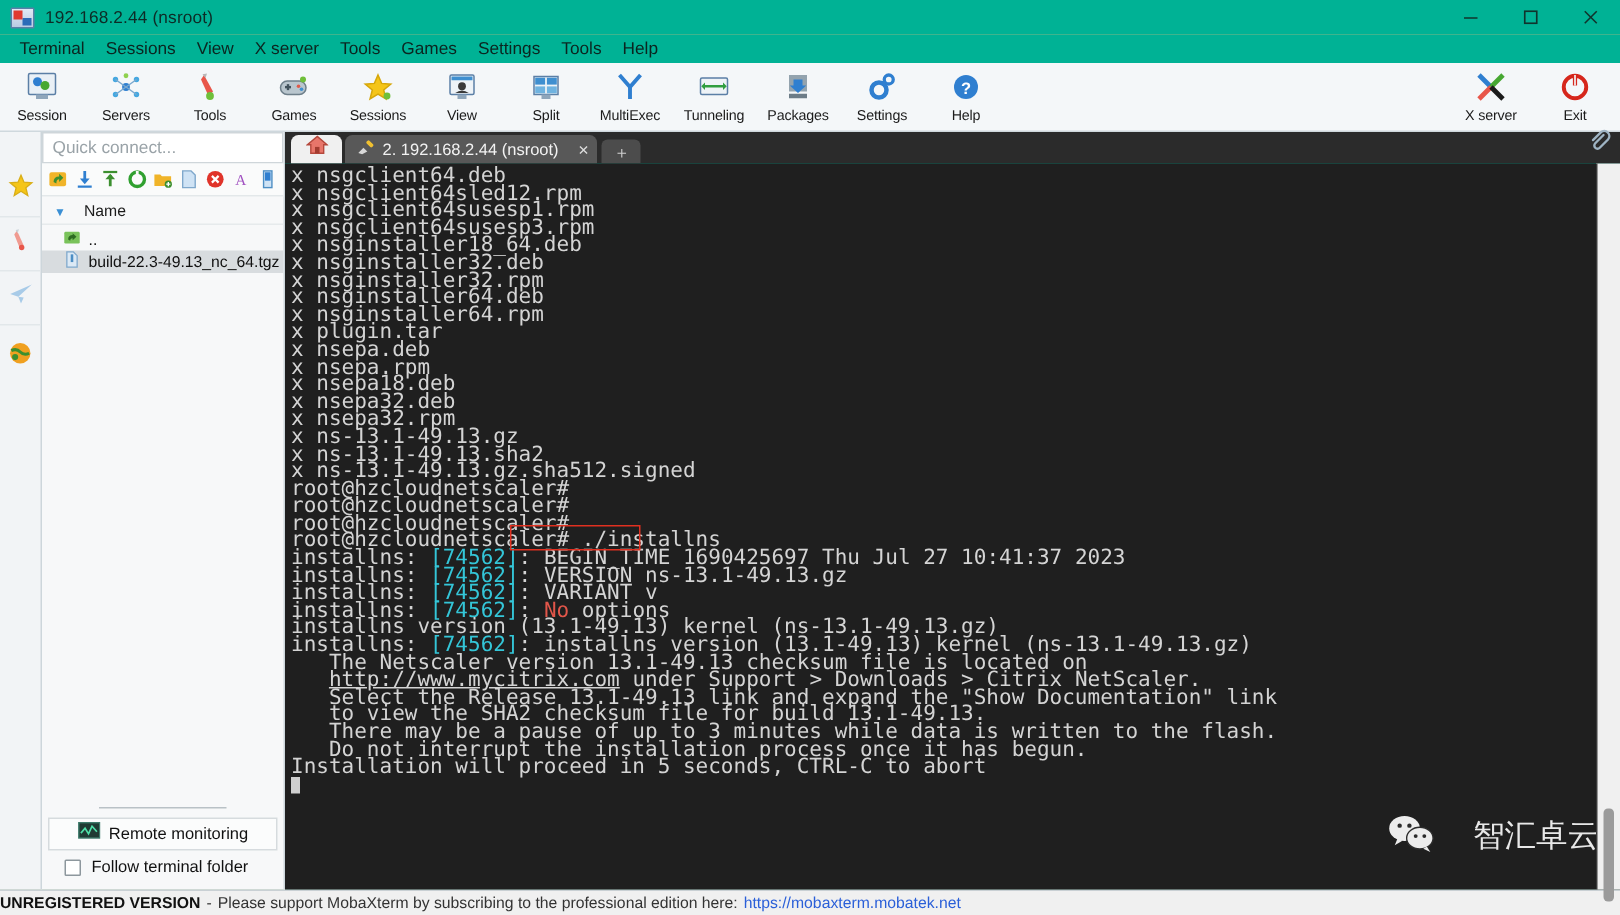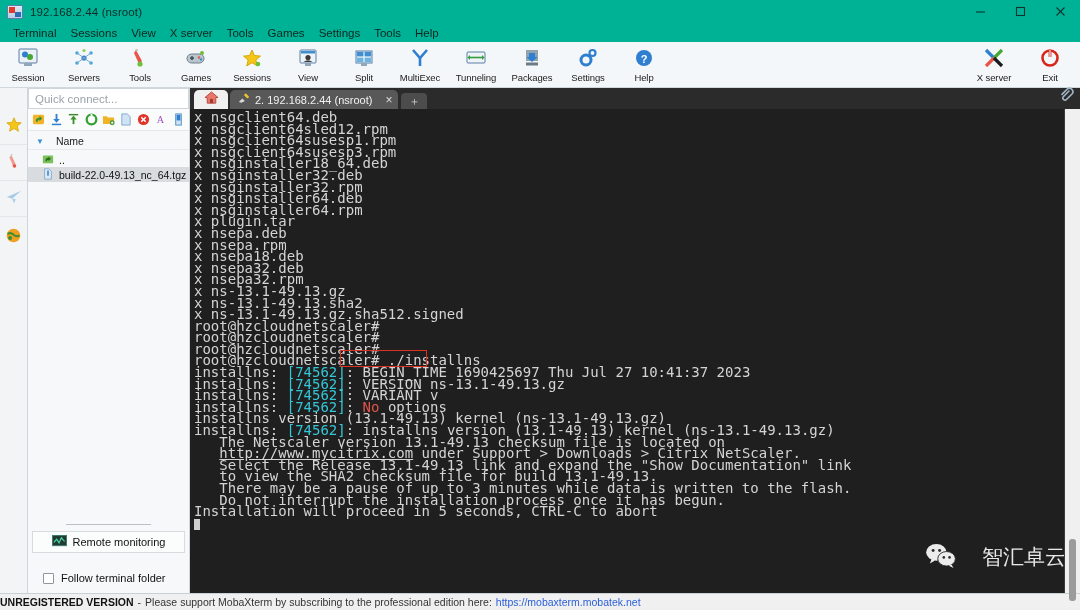--- a/index.html
+++ b/index.html
@@ -156,21 +156,21 @@
   .sb-sep {
     height: 1px; background: #b9c1c6; margin: 4px 34px 6px 34px;
   }
   .remote-mon {
     height: 22px; border: 1px solid #d6dbde; background: #fbfcfc;
     display: flex; align-items: center; justify-content: center; gap: 6px;
     font-size: 11px; color: #111;
   }
   .follow-row {
     height: 22px; display: flex; align-items: center; gap: 7px;
-    padding-left: 11px; font-size: 11px; color: #111; margin-top: 14px;
+    padding-left: 11px; font-size: 11px; color: #111;
   }
   .cbox {
     width: 11px; height: 11px; border: 1px solid #8d979d;
     background: #fff; border-radius: 1px; flex: 0 0 11px;
   }
 
   
   .main {
     flex: 1 1 auto; display: flex; flex-direction: column;
     min-width: 0; background: #00a88f;
@@ -580,21 +580,21 @@
           </span>
           <span>..</span>
         </div>
         <div class="file-row selected">
           <span>
             <svg width="12" height="12" viewBox="0 0 14 14">
                 <path d="M3 1 h5 l3 3 v9 H3 Z" fill="#dce9f5" stroke="#7fa8cc"></path>
                 <rect x="6" y="3" width="2" height="6" fill="#4d8ec4"></rect>
               </svg>
           </span>
-          <span>build-22.0-49.13_nc_64.tgz</span>
+          <span>build-22.3-49.13_nc_64.tgz</span>
         </div>
       </div>
 
       <div class="sb-footer">
         <div class="sb-sep"></div>
         <div class="remote-mon">
           <span>
             <svg width="15" height="13" viewBox="0 0 16 14">
               <rect x="0.5" y="0.5" width="15" height="11" fill="#1f3b33" stroke="#3d7a6a"></rect>
               <path d="M2 8 L5 4.5 L7.5 8.5 L10 3 L13.5 7" stroke="#4fe0a8" stroke-width="1.2" fill="none"></path>

